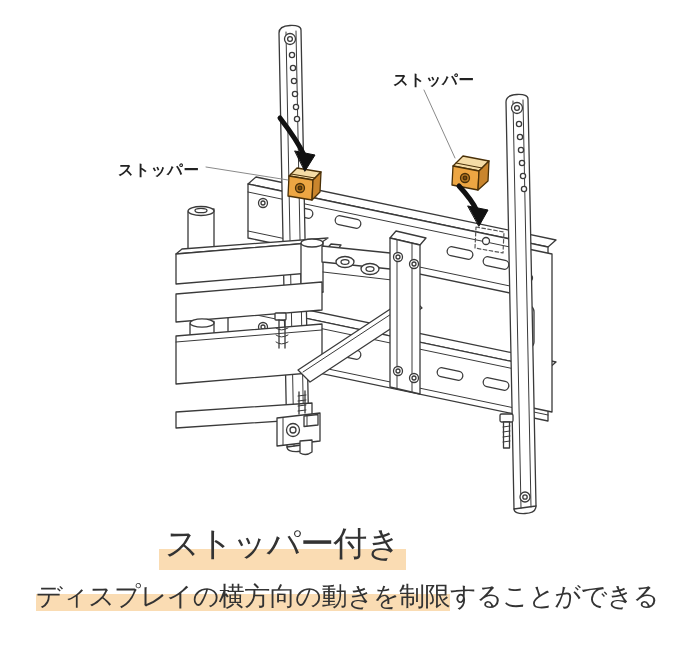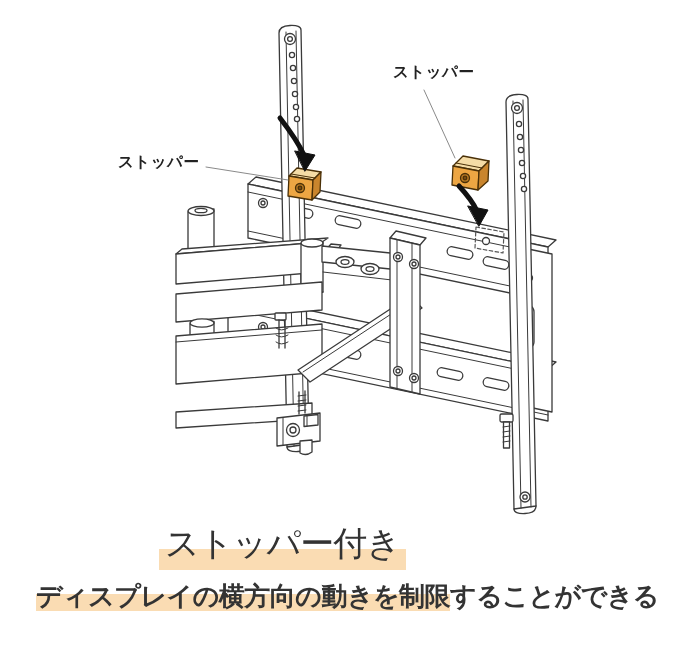--- a/index.html
+++ b/index.html
@@ -1,26 +1,26 @@
 <!DOCTYPE html>
 <html><head>
 <meta charset="utf-8">
 <style>
   html,body{margin:0;padding:0;background:#ffffff;}
   .page{position:relative;width:700px;height:670px;background:#fff;overflow:hidden;
         font-family:"Liberation Sans","DejaVu Sans",sans-serif;}
   svg{position:absolute;left:0;top:0;}
   .part-label{position:absolute;font-size:15.5px;font-weight:700;color:#222;
-        letter-spacing:.5px;white-space:nowrap;}
+        letter-spacing:.5px;white-space:nowrap;margin-top:8px;}
   .title-row{position:absolute;left:0;top:521px;width:565px;text-align:center;}
   .title-text{display:inline-block;font-size:34px;font-weight:500;color:#333;
         letter-spacing:-1px;padding:0 6px 3px 6px;
         background:linear-gradient(to bottom,rgba(0,0,0,0) 57%,#FADCB3 57%,#FADCB3 100%);}
   .body-text{position:absolute;left:36px;top:578px;width:640px;font-size:26px;
-        color:#333;line-height:36px;letter-spacing:-0.5px;white-space:nowrap;font-weight:bold;}
+        color:#333;line-height:36px;letter-spacing:-0.5px;white-space:nowrap;}
   .hl{background:linear-gradient(to bottom,rgba(0,0,0,0) 45%,#FADCB3 45%,#FADCB3 100%);}
 </style>
 </head>
 <body>
 
 <div class="page">
 
   <svg width="700" height="520" viewBox="0 0 700 520">
     <g stroke="#3a3a3a" stroke-width="1.3" fill="#ffffff" stroke-linejoin="round" stroke-linecap="round">
 

